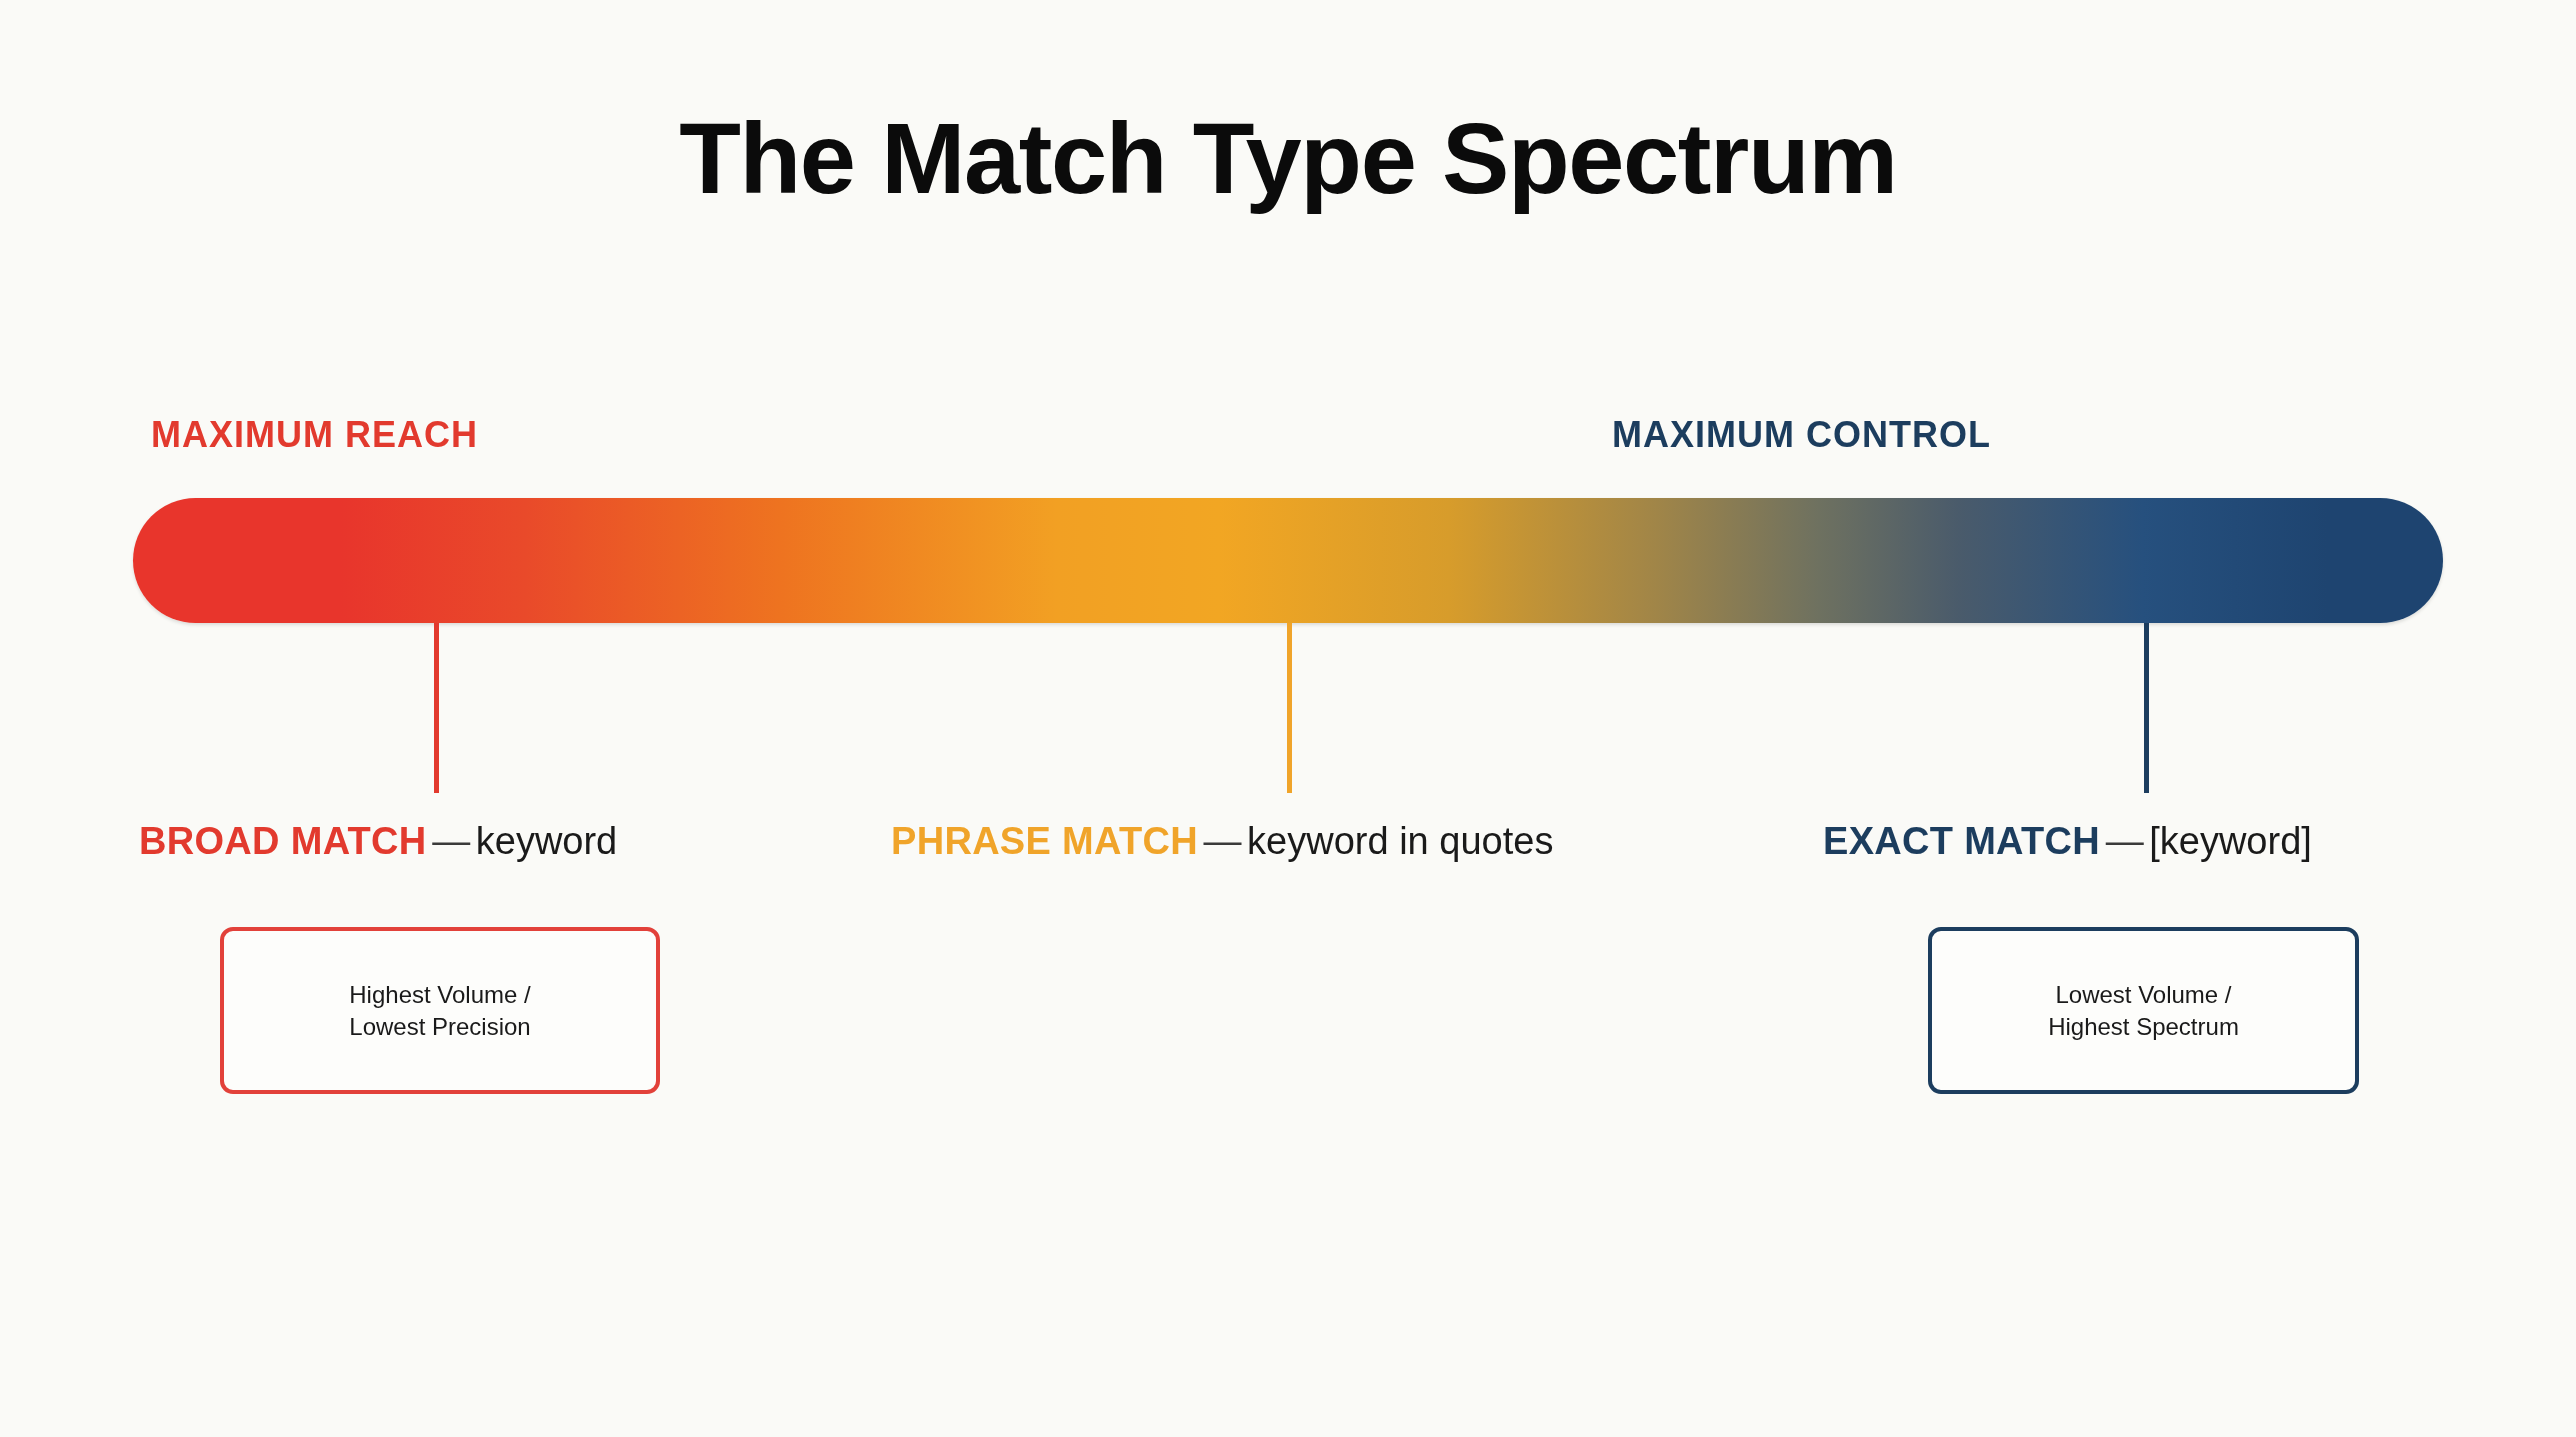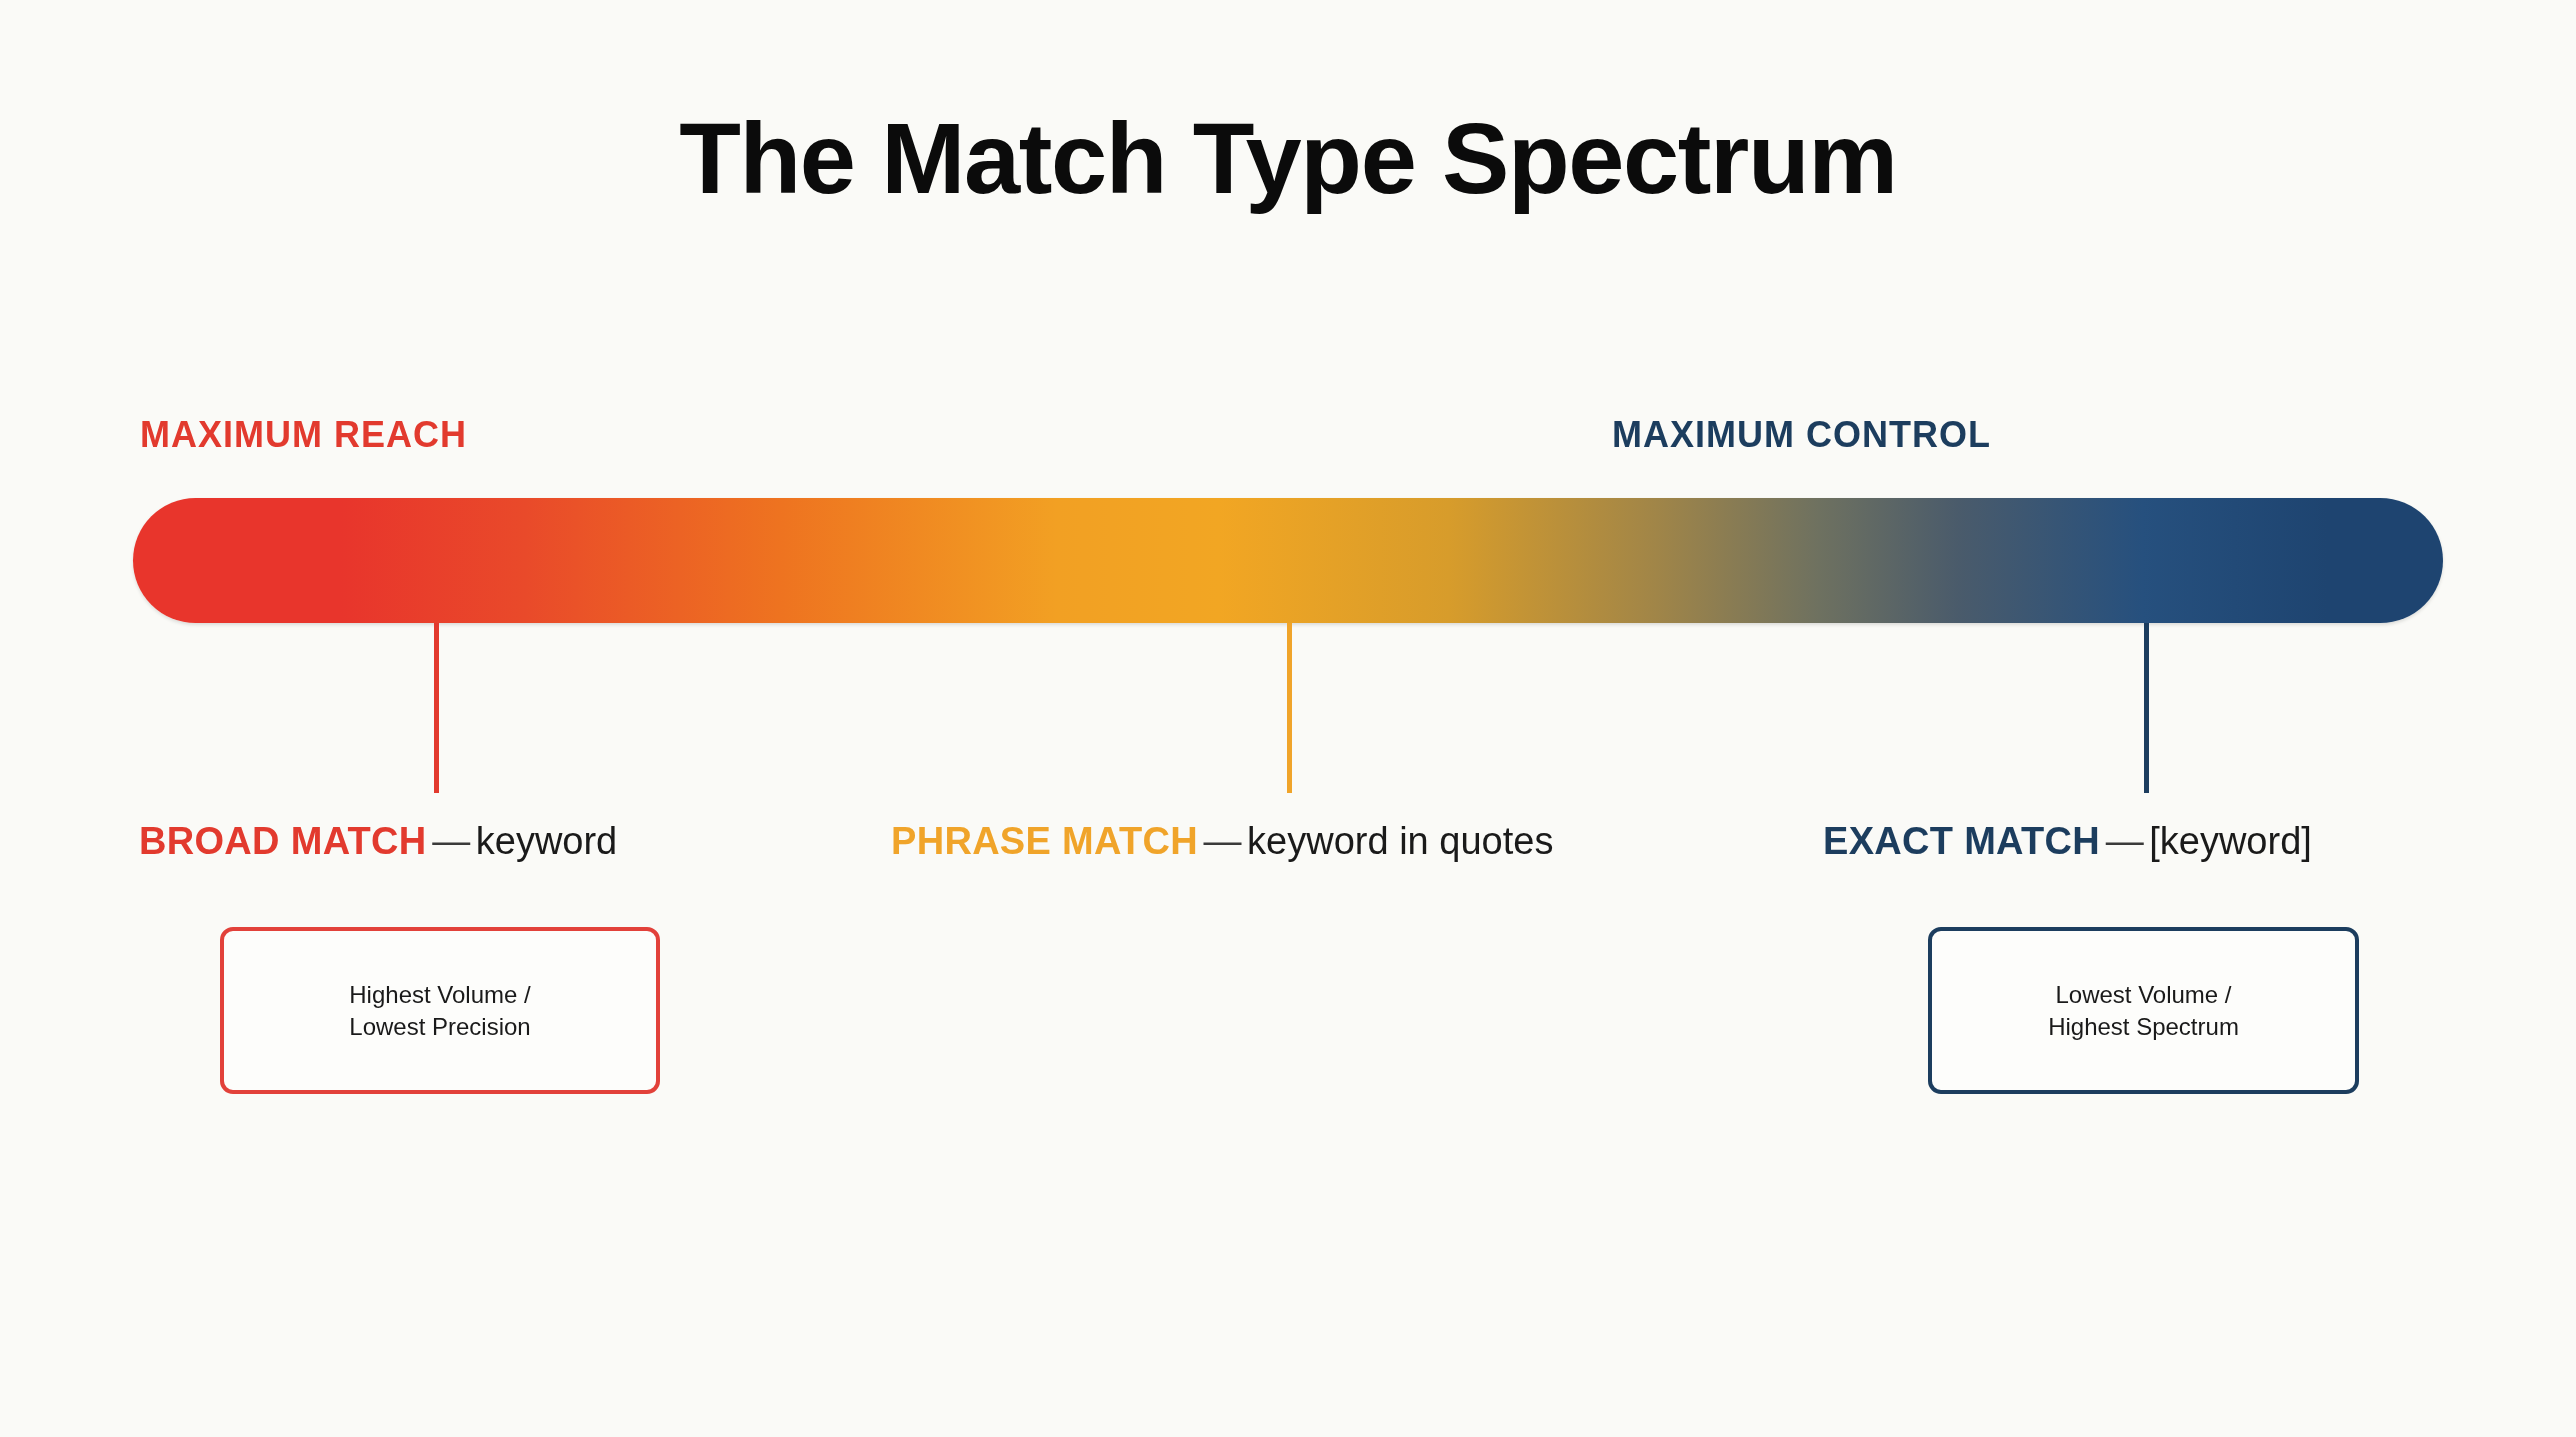--- a/index.html
+++ b/index.html
@@ -38,21 +38,21 @@
 
   
   .endcap-label {
     position: absolute;
     font-size: 36px;
     font-weight: bold;
     letter-spacing: 1px;
     white-space: nowrap;
   }
   .endcap-left {
-    left: 140px;
+    left: 151px;
     top: 414px;
     color: #E23A2E;
   }
   .endcap-right {
     right: 133px;
     top: 414px;
     color: #1C3D5E;
     text-align: left;
   }
 

